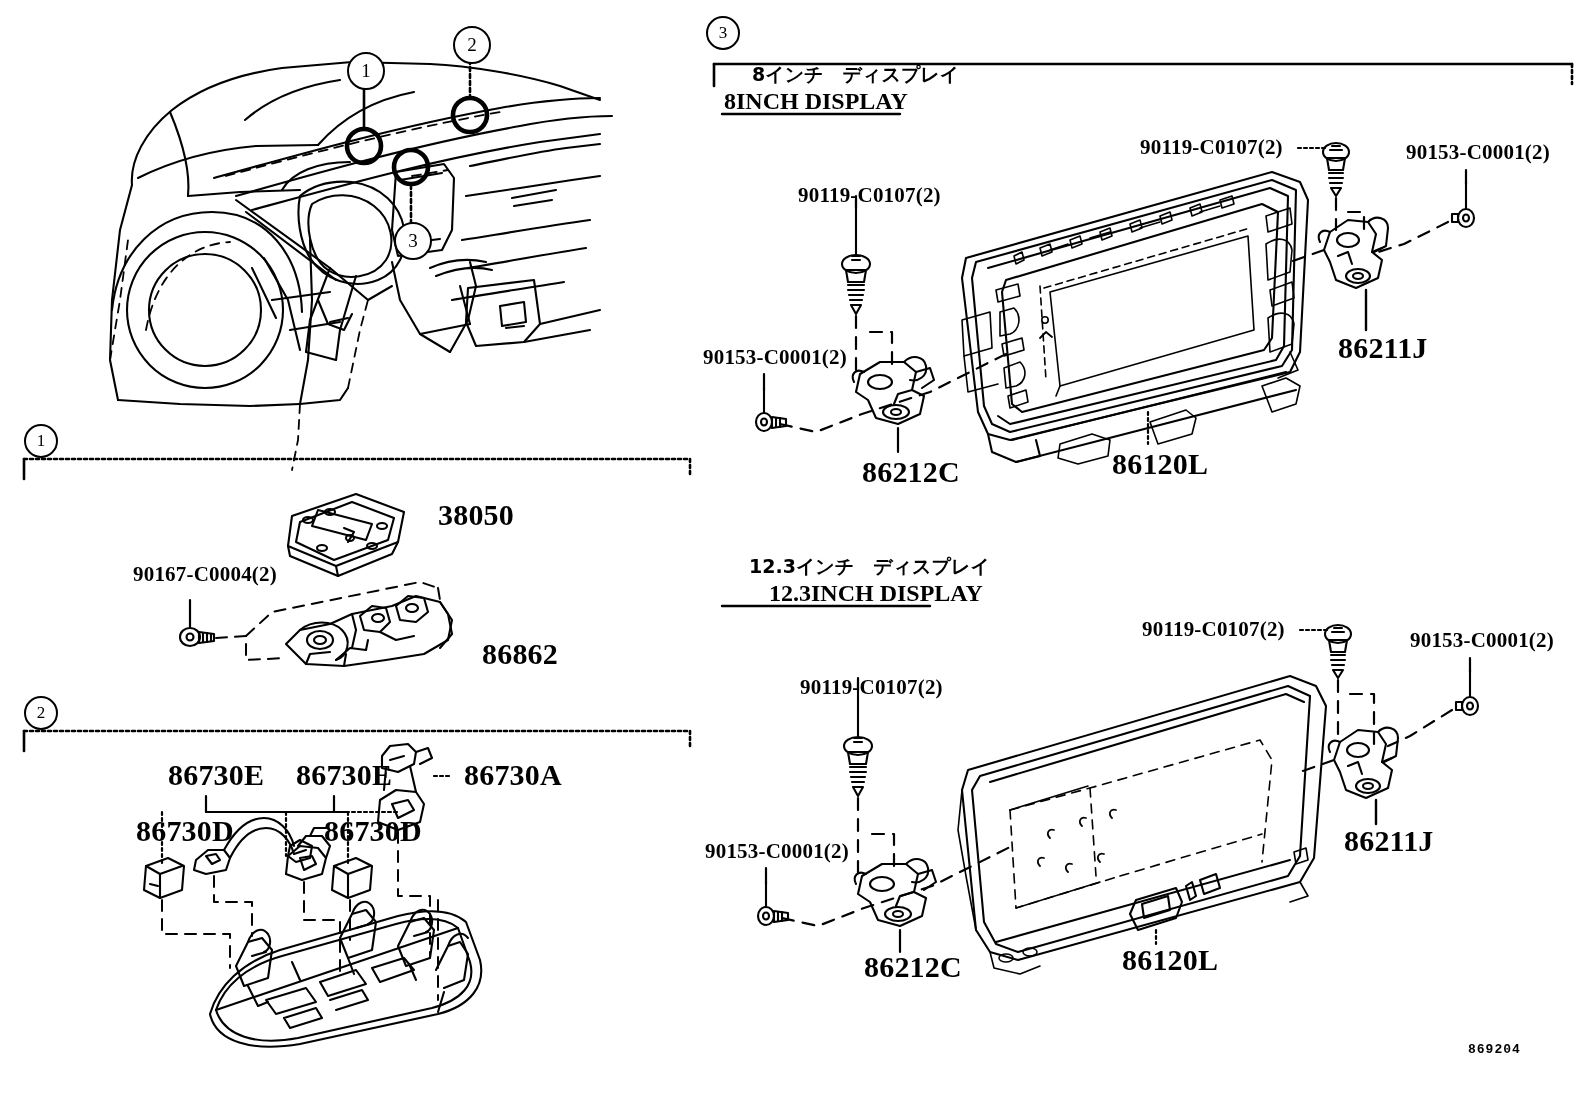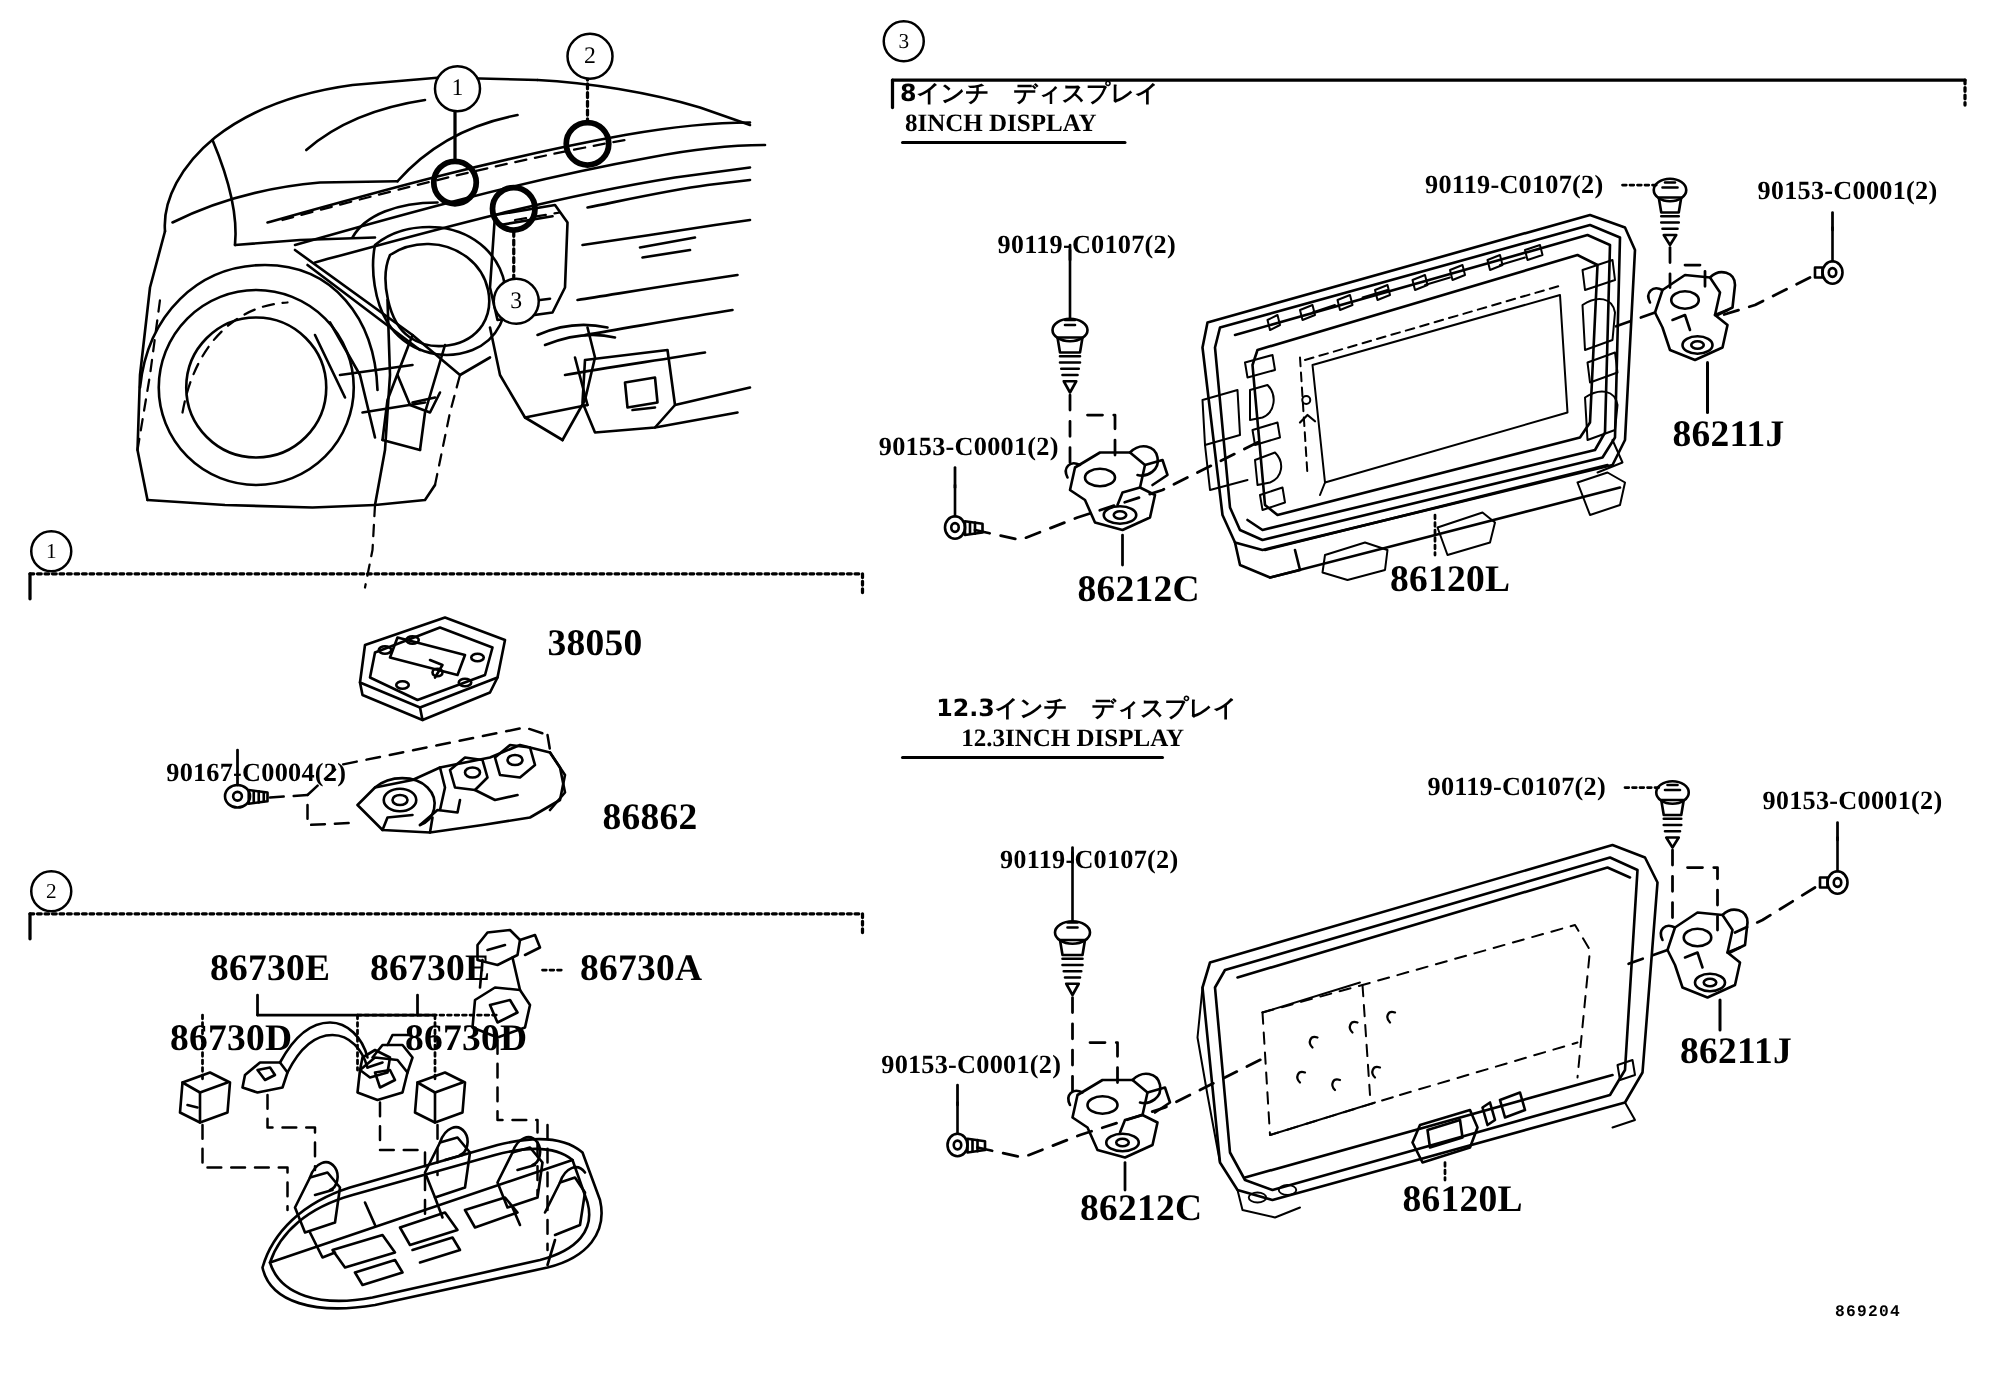--- a/index.html
+++ b/index.html
@@ -5,21 +5,21 @@
   html,body{margin:0;padding:0;background:#ffffff;}
   body{width:1592px;height:1099px;position:relative;overflow:hidden;
        font-family:"Liberation Serif","DejaVu Serif",serif;color:#000;}
   .stage{position:absolute;left:0;top:0;width:1592px;height:1099px;}
   svg{position:absolute;left:0;top:0;width:1592px;height:1099px;overflow:visible;}
   .lbl{position:absolute;font-weight:bold;white-space:nowrap;letter-spacing:.2px;}
   .pn{font-size:21px;font-family:"Liberation Serif",serif;}
   .pn-big{font-size:30px;font-family:"Liberation Serif",serif;}
   .sec-jp{position:absolute;font-size:19px;font-weight:bold;white-space:nowrap;
           font-family:"DejaVu Sans",sans-serif;}
-  .sec-en{position:absolute;font-size:20px;font-weight:bold;white-space:nowrap;
+  .sec-en{position:absolute;font-size:24px;font-weight:bold;white-space:nowrap;
           font-family:"Liberation Serif",serif;}
   .diagno{position:absolute;font-size:13px;font-weight:bold;
           font-family:"Liberation Mono","DejaVu Sans Mono",monospace;letter-spacing:1px;}
   .cnum{position:absolute;width:34px;height:34px;border:2.2px solid #000;border-radius:50%;
         display:flex;align-items:center;justify-content:center;font-size:19px;
         background:#fff;font-family:"Liberation Serif",serif;}
   .secmark{position:absolute;width:30px;height:30px;border:2.4px solid #000;border-radius:50%;
         display:flex;align-items:center;justify-content:center;font-size:17px;
         background:#fff;font-family:"Liberation Serif",serif;}
 </style>
@@ -527,28 +527,28 @@
 <div class="secmark" style="left:24px;top:424px;">
       <span>1</span>
     </div>
 <div class="secmark" style="left:24px;top:696px;">
       <span>2</span>
     </div>
 <div class="secmark" style="left:706px;top:16px;">
       <span>3</span>
     </div>
 
-<div class="sec-jp" style="left:720px;top:62px;text-align:center;">8インチ　ディスプレイ</div>
+<div class="sec-jp" style="left:752px;top:62px;text-align:center;">8インチ　ディスプレイ</div>
 <div class="sec-en" style="left:724px;top:88px;">8INCH DISPLAY</div>
 
 <div class="sec-jp" style="left:749px;top:554px;">12.3インチ　ディスプレイ</div>
 <div class="sec-en" style="left:724px;top:580px;margin-left:45px;">12.3INCH DISPLAY</div>
 
 <div class="lbl pn-big" style="left:438px;top:498px;">38050</div>
-<div class="lbl pn" style="left:133px;top:562px;margin-top:44px;">90167-C0004(2)</div>
+<div class="lbl pn" style="left:133px;top:562px;">90167-C0004(2)</div>
 <div class="lbl pn-big" style="left:482px;top:637px;">86862</div>
 
 <div class="lbl pn-big" style="left:168px;top:758px;">86730E</div>
 <div class="lbl pn-big" style="left:136px;top:814px;">86730D</div>
 <div class="lbl pn-big" style="left:296px;top:758px;">86730E</div>
 <div class="lbl pn-big" style="left:324px;top:814px;">86730D</div>
 <div class="lbl pn-big" style="left:464px;top:758px;">86730A</div>
 
 <div class="lbl pn" style="left:798px;top:183px;">90119-C0107(2)</div>
 <div class="lbl pn" style="left:1140px;top:135px;">90119-C0107(2)</div>

